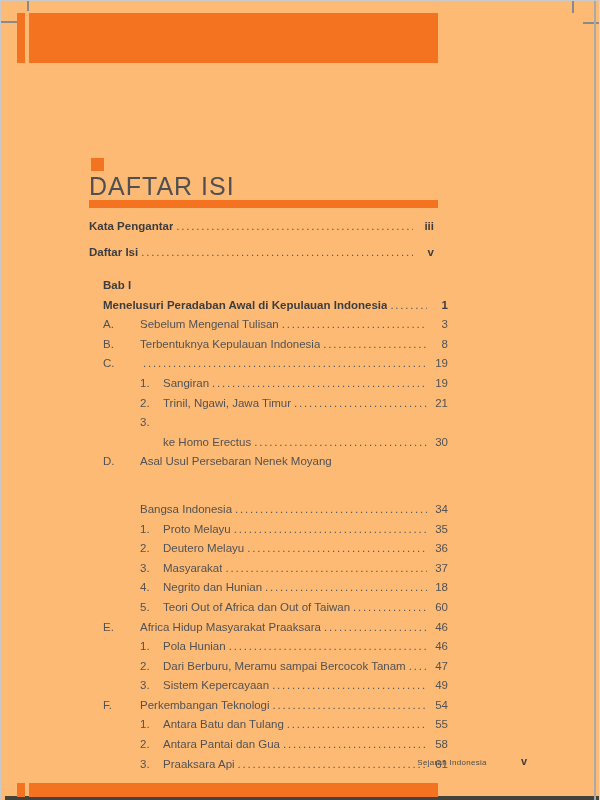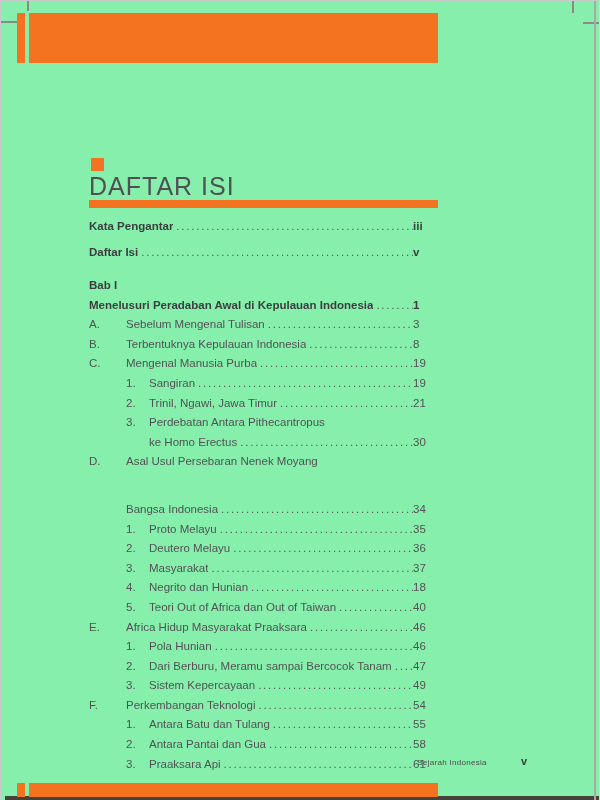--- a/index.html
+++ b/index.html
@@ -3,21 +3,21 @@
 <meta charset="utf-8">
 <style>
   * { margin: 0; padding: 0; box-sizing: border-box; }
   html, body { background: #ffffff; }
   body { font-family: "Liberation Sans", sans-serif; }
 
   .page {
     position: relative;
     width: 600px;
     height: 800px;
-    background: #86efac;
+    background: #fdba74;
     border-top: 1px solid #c9c9c9;
     border-left: 1px solid #c9c9c9;
     border-right: 1px solid #d6d6d6;
     overflow: hidden;
   }
 
   
   .right-edge-line {
     position: absolute; top: 0; left: 593px; width: 2px; height: 800px;
     background: #a9a9a9;
@@ -44,21 +44,21 @@
   
   .title-square { position: absolute; left: 90px; top: 157px; width: 13px; height: 13px; }
   .page-title {
     position: absolute; left: 88px; top: 171px;
     font-size: 25px; letter-spacing: 1px; color: #505053;
   }
   .title-rule { position: absolute; left: 88px; top: 199px; width: 349px; height: 8px; }
 
   
   .toc-front { position: absolute; left: 88px; top: 213px; width: 349px; }
-  .toc-main  { position: absolute; left: 88px; top: 275px; width: 349px; }
+  .toc-main  { position: absolute; left: 102px; top: 275px; width: 349px; }
 
   .toc-row {
     display: flex; align-items: baseline;
     height: 19.6px; line-height: 19.6px;
     font-size: 11.5px; color: #525254;
     white-space: nowrap;
   }
   .toc-front .toc-row { height: 25.5px; line-height: 25.5px; }
   .toc-row.bold { font-weight: bold; color: #3d3d40; }
 
@@ -73,21 +73,21 @@
   .label { flex: 0 1 auto; overflow: hidden; text-align: right; }
 
   .leader {
     flex: 1 1 0; overflow: hidden;
     margin-left: 3px;
     font-weight: normal;
     letter-spacing: 1.8px;
     color: #56565a;
     font-size: 11.5px;
   }
-  .pagenum { flex: none; min-width: 25px; text-align: left; padding-right: 4px; }
+  .pagenum { flex: none; min-width: 25px; text-align: right; padding-right: 4px; }
 
   
   .footer {
     position: absolute; top: 754px; right: 72px;
     display: flex; align-items: baseline; gap: 34px;
   }
   .footer-book { font-size: 8px; color: #4c4c4e; letter-spacing: 0.3px; }
   .footer-page { font-size: 11px; font-weight: bold; color: #3d3d40; }
 </style>
 </head>
@@ -135,39 +135,37 @@
         <span class="pagenum">3</span>
       </div>
       <div class="toc-row kind-letter">
         <span class="marker">B.</span>
         <span class="label">Terbentuknya Kepulauan Indonesia</span>
         <span class="leader">................................................................................................................................................................</span>
         <span class="pagenum">8</span>
       </div>
       <div class="toc-row kind-letter">
         <span class="marker">C.</span>
-        <span class="label">Mengenal Manusia Purba</span>
         <span class="leader">................................................................................................................................................................</span>
         <span class="pagenum">19</span>
       </div>
       <div class="toc-row kind-num">
         <span class="marker">1.</span>
         <span class="label">Sangiran</span>
         <span class="leader">................................................................................................................................................................</span>
         <span class="pagenum">19</span>
       </div>
       <div class="toc-row kind-num">
         <span class="marker">2.</span>
         <span class="label">Trinil, Ngawi, Jawa Timur</span>
         <span class="leader">................................................................................................................................................................</span>
         <span class="pagenum">21</span>
       </div>
       <div class="toc-row kind-num">
         <span class="marker">3.</span>
-        <span class="label">Perdebatan Antara Pithecantropus</span>
       </div>
       <div class="toc-row kind-cont-num">
         <span class="label">ke Homo Erectus</span>
         <span class="leader">................................................................................................................................................................</span>
         <span class="pagenum">30</span>
       </div>
       <div class="toc-row kind-letter">
         <span class="marker">D.</span>
         <span class="label">Asal Usul Persebaran Nenek Moyang</span>
       </div>
@@ -197,21 +195,21 @@
       <div class="toc-row kind-num">
         <span class="marker">4.</span>
         <span class="label">Negrito dan Hunian</span>
         <span class="leader">................................................................................................................................................................</span>
         <span class="pagenum">18</span>
       </div>
       <div class="toc-row kind-num">
         <span class="marker">5.</span>
         <span class="label">Teori Out of Africa dan Out of Taiwan</span>
         <span class="leader">................................................................................................................................................................</span>
-        <span class="pagenum">40</span>
+        <span class="pagenum">60</span>
       </div>
       <div class="toc-row kind-letter">
         <span class="marker">E.</span>
         <span class="label">Africa Hidup Masyarakat Praaksara</span>
         <span class="leader">................................................................................................................................................................</span>
         <span class="pagenum">46</span>
       </div>
       <div class="toc-row kind-num">
         <span class="marker">1.</span>
         <span class="label">Pola Hunian</span>

